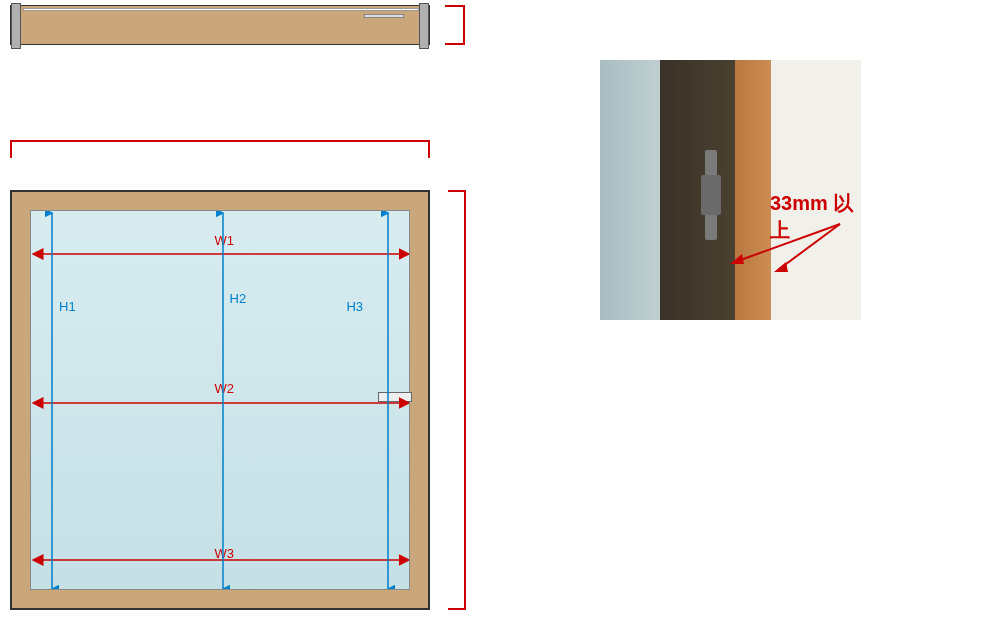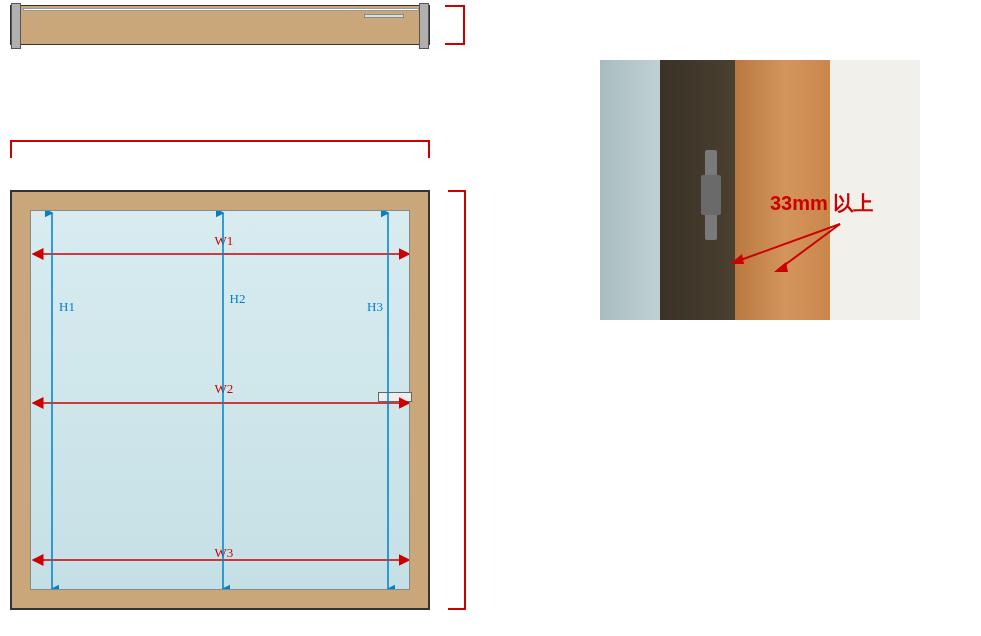--- a/index.html
+++ b/index.html
@@ -122,21 +122,20 @@
   }
   .window-frame {
     position: absolute;
     left: 10px;
     top: 50px;
     width: 420px;
     height: 420px;
     background: #c9a77a;
     border: 2px solid #333;
     padding: 18px;
-    font-family: Liberation Serif, serif;
   }
   .window-glass {
     width: 100%;
     height: 100%;
     background: linear-gradient(to bottom, #d8ecf0, #c5e0e5);
     border: 1px solid #888;
     position: relative;
   }
   .window-handle {
     position: absolute;
@@ -164,21 +163,21 @@
   
   
   .photo-area {
     position: absolute;
     left: 600px;
     top: 60px;
     width: 320px;
     height: 260px;
   }
   .photo {
-    width: 320px;
+    width: 261px;
     height: 260px;
     position: relative;
     overflow: hidden;
     background: #e8e8e8;
   }
   .photo-wall {
     position: absolute;
     right: 0;
     top: 0;
     width: 90px;
@@ -319,21 +318,21 @@
       <span class="dim-label blue" style="left:26px;top:88px;">H1</span>
 
       <svg class="dim-line" style="left:49%;top:0;width:14px;height:100%;">
         <line x1="7" y1="2" x2="7" y2="378" stroke="#0080cc" stroke-width="1.5" marker-start="url(#arBrev)" marker-end="url(#arB)"></line>
       </svg>
       <span class="dim-label blue" style="left:52%;top:80px;">H2</span>
 
       <svg class="dim-line" style="right:14px;top:0;width:14px;height:100%;">
         <line x1="7" y1="2" x2="7" y2="378" stroke="#0080cc" stroke-width="1.5" marker-start="url(#arBrev)" marker-end="url(#arB)"></line>
       </svg>
-      <span class="dim-label blue" style="right:24px;top:88px;">H3</span>
+      <span class="dim-label blue" style="right:44px;top:88px;">H3</span>
     </div>
   </div>
 </div>
 
 <div class="photo-area">
   <div class="photo">
     <div class="photo-glass"></div>
     <div class="photo-dark-frame"></div>
     <div class="photo-wood-frame"></div>
     <div class="photo-wall"></div>

